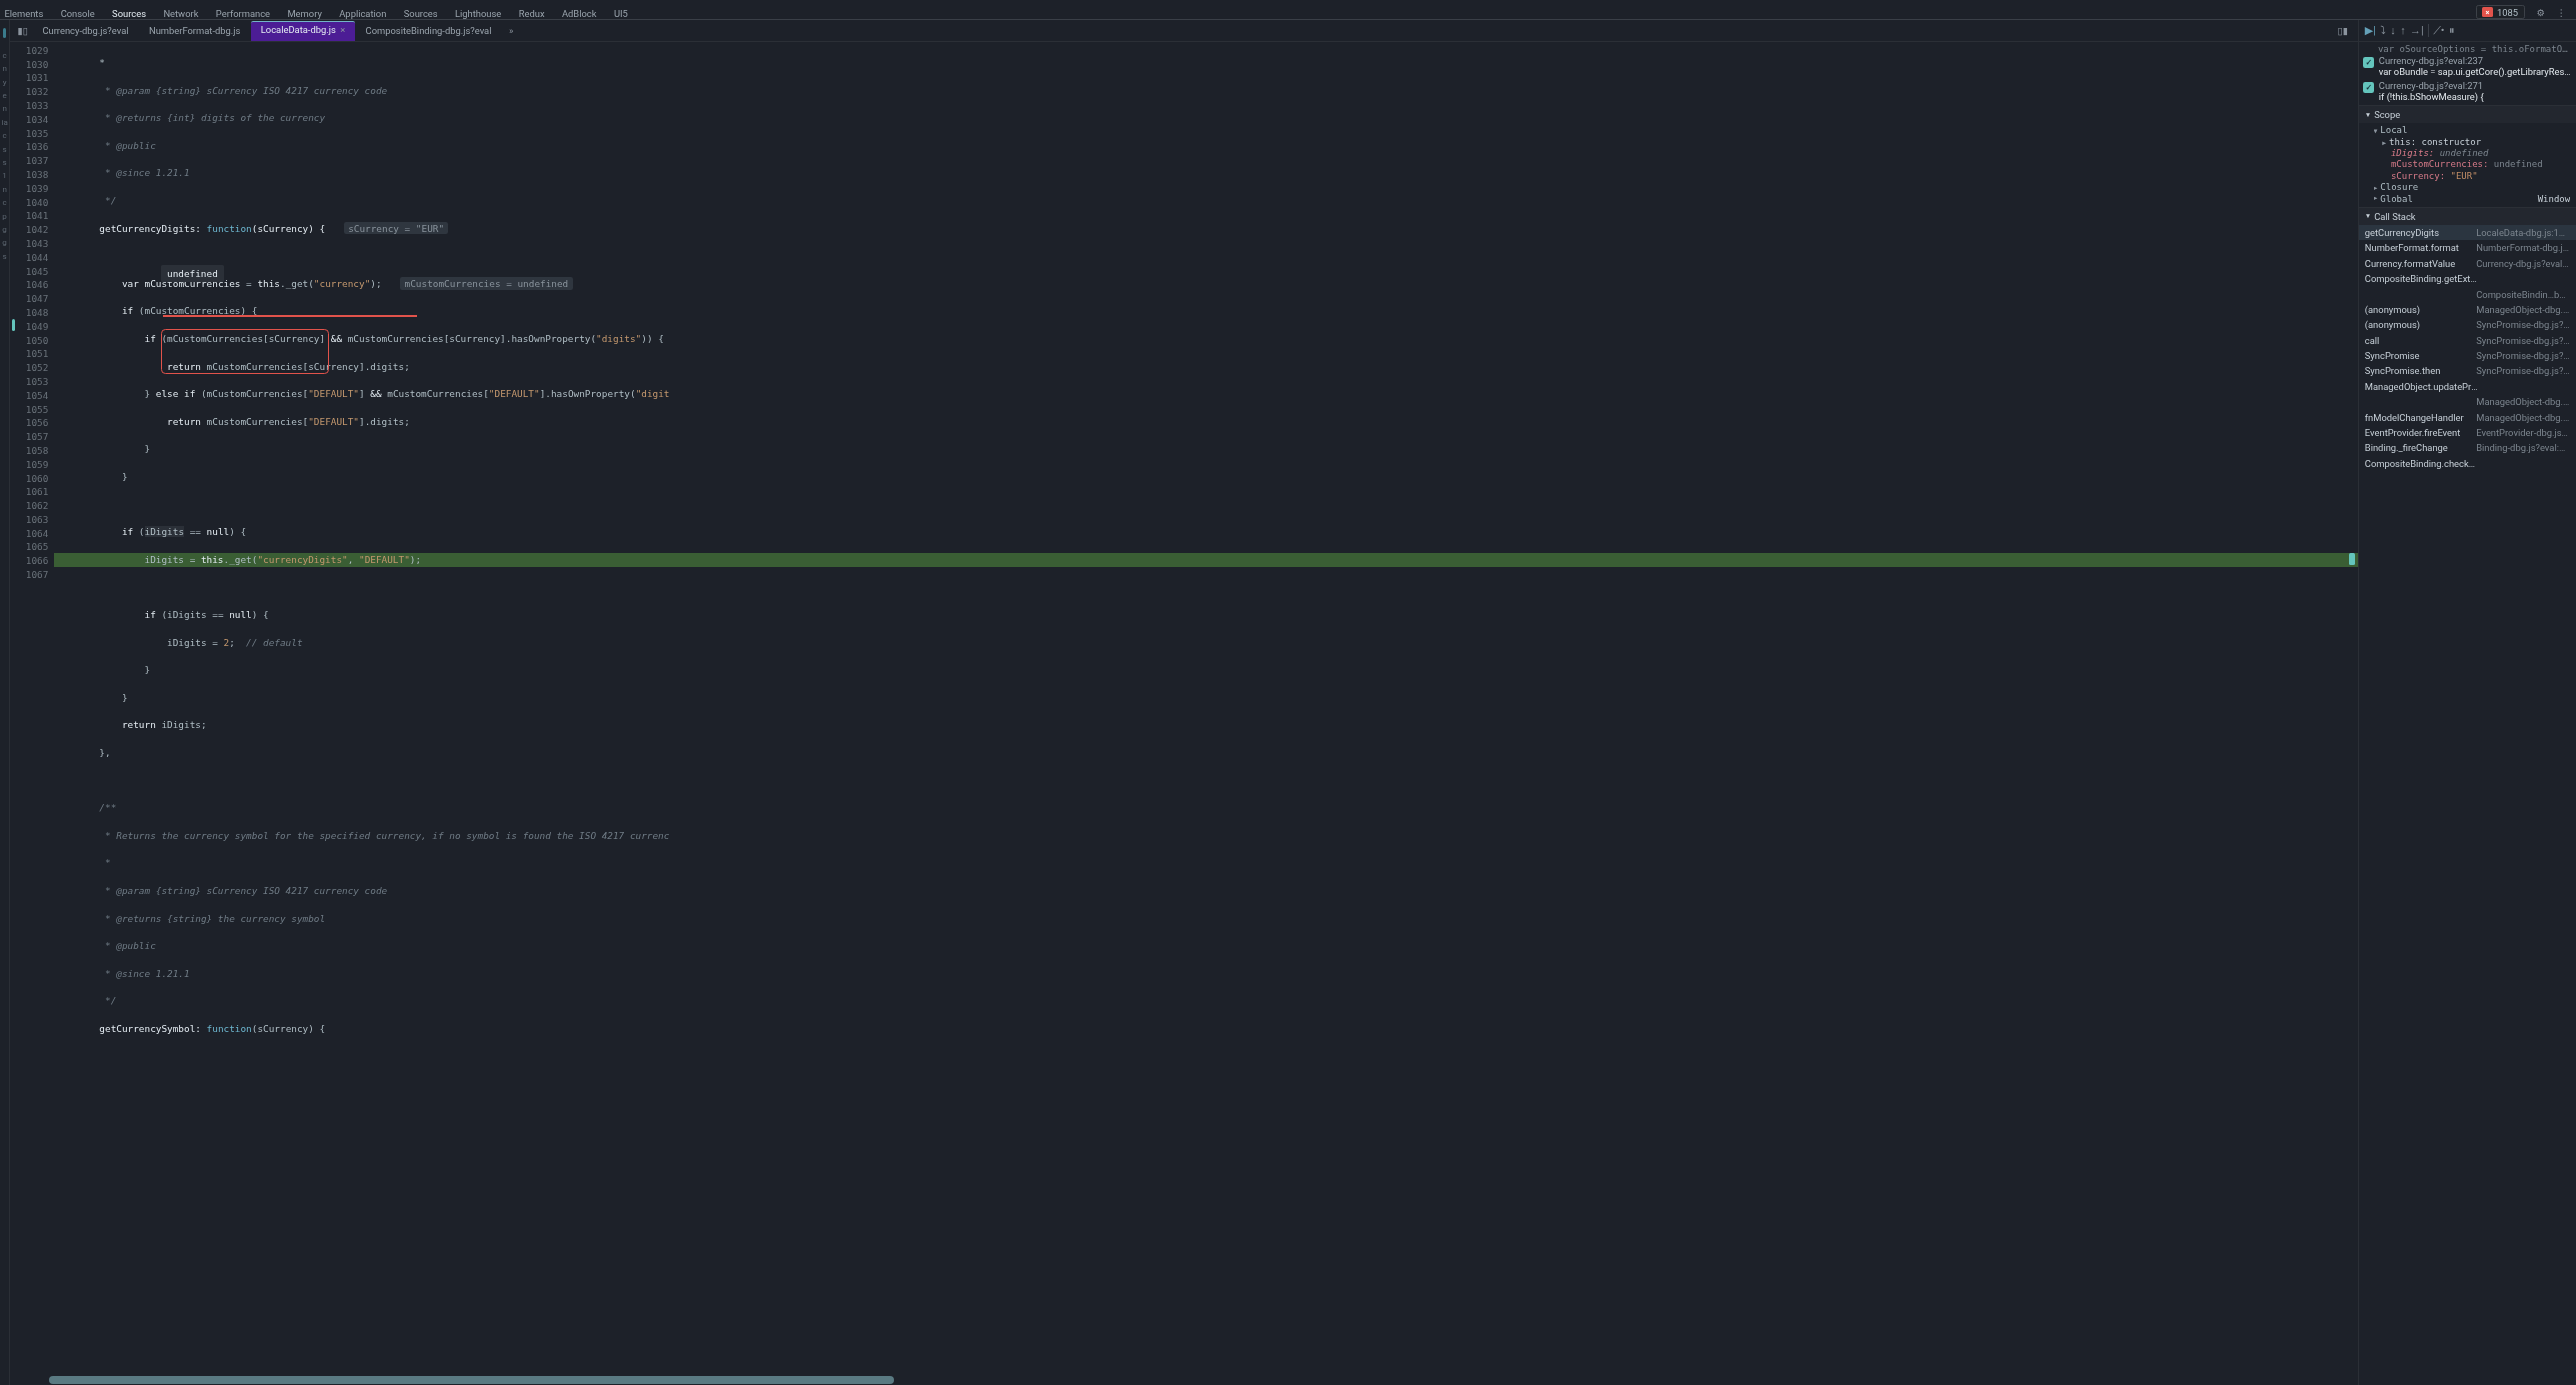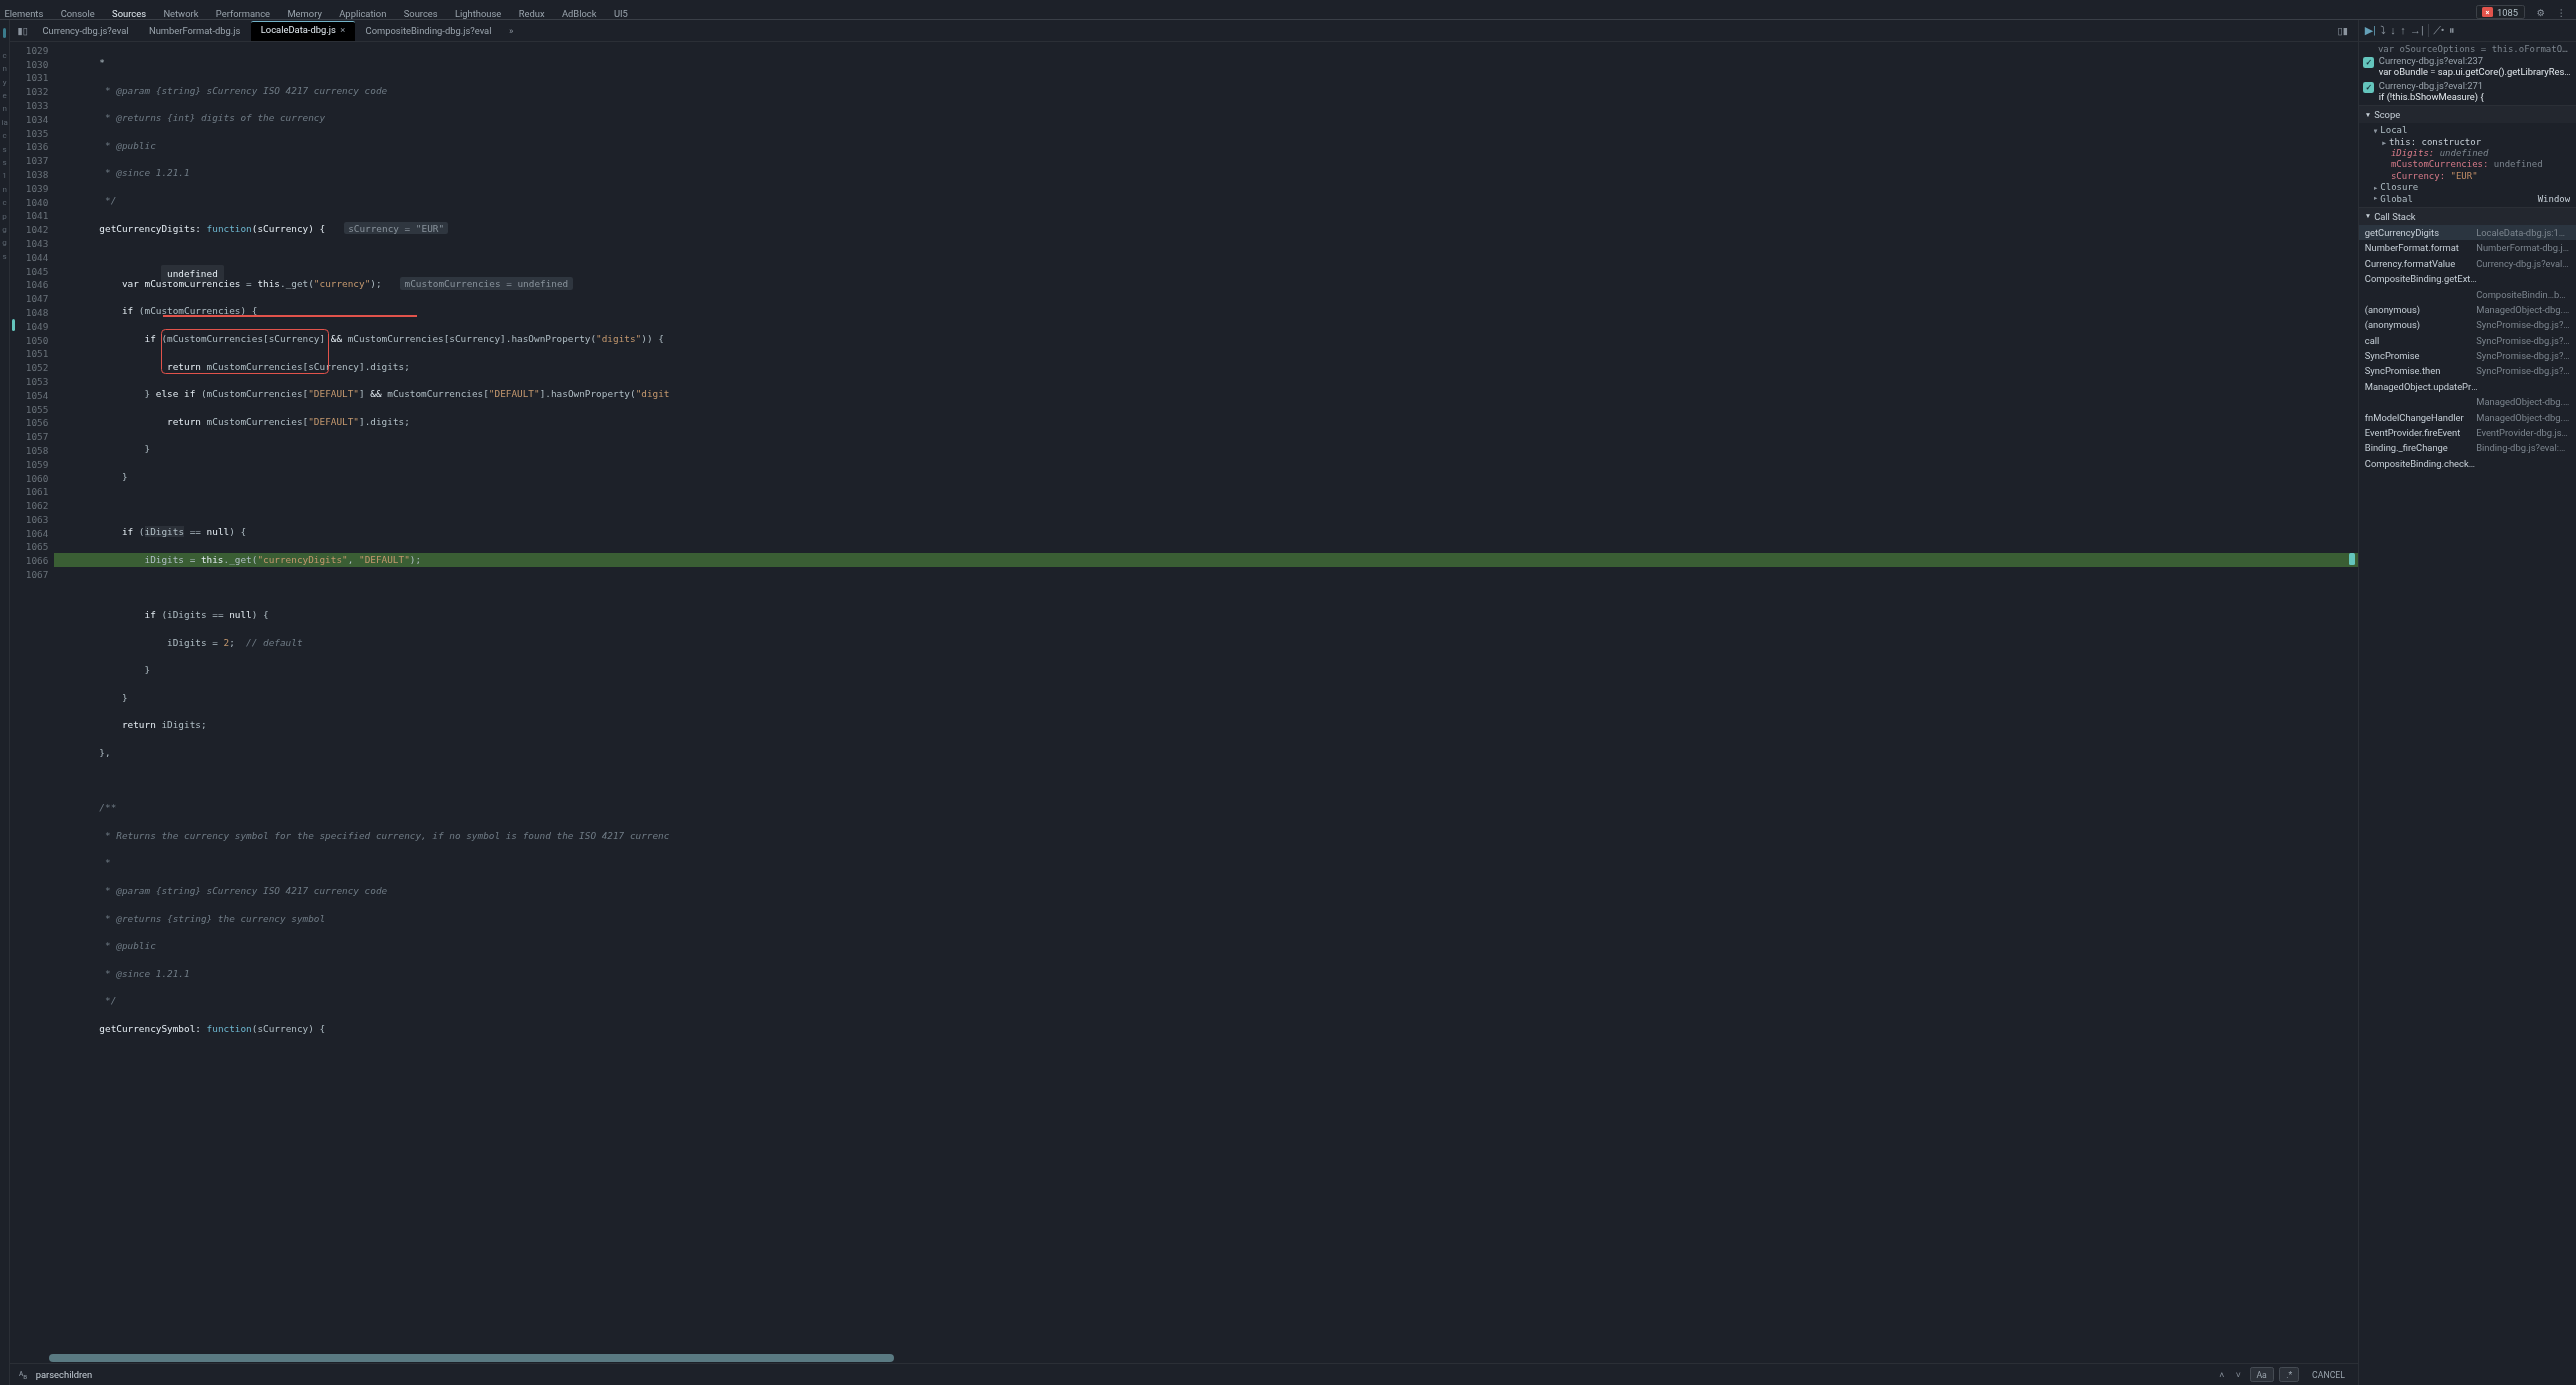--- a/index.html
+++ b/index.html
@@ -13,21 +13,21 @@
 .err-x { background:#e2534b; color:#fff; font-size:7.3px; font-weight:bold; width:10.2px; height:10.2px; display:flex; align-items:center; justify-content:center; border-radius:1.5px; }
 .gear { color:#8b949e; }
 .dots-v { color:#8b949e; }
 .body { display:flex; flex:1; min-height:0; }
 .sliver { width:10.2px; background:#1d2129; border-right:0.7px solid #2b2f36; display:flex; flex-direction:column; padding-top:7.3px; gap:4.4px; color:#5c6670; font-size:8px; align-items:center; overflow:hidden; }
 .sliver .bar { width:3.6px; height:10.2px; background:#3a7b8c; border-radius:2.2px; margin-bottom:8.7px; }
 .left { flex:1; display:flex; flex-direction:column; min-width:0; }
 .file-tabs { display:flex; align-items:center; background:#1d2129; border-bottom:0.7px solid #2b2f36; height:22px; padding:0 2.9px; }
 .ft-icon { color:#8b949e; padding:0 4.4px; }
 .file-tab { padding:4.4px 10.2px; color:#9aa4ad; cursor:pointer; font-size:9.4px; white-space:nowrap; display:flex; align-items:center; gap:4.4px; }
-.file-tab.active { background:#000000; color:#e4ecf2; border-top:1.5px solid #73b3c8; padding-top:1px; border-radius:2.2px 2.2px 0 0; }
+.file-tab.active { background:#4c1d95; color:#e4ecf2; border-top:1.5px solid #73b3c8; padding-top:1px; border-radius:2.2px 2.2px 0 0; }
 .file-tab .x { color:#8b949e; font-size:9.4px; }
 .ft-more { color:#8b949e; padding:0 7.3px; }
 .ft-right { margin-left:auto; padding:0 7.3px; color:#8b949e; }
 .editor { flex:1; display:flex; overflow:hidden; background:#1d2129; position:relative; }
 .gutter { width:44px; background:#1d2129; text-align:right; padding:1.5px 5.8px 1.5px 0; color:#697179; font-family: "SF Mono", Menlo, Consolas, monospace; font-size:9.4px; line-height:13.8px; position:relative; }
 .gutter .bp { position:absolute; left:1.5px; width:3.6px; height:11.6px; background:#64c5bd; border-radius:2.2px; }
 .code { flex:1; font-family:"SF Mono", Menlo, Consolas, monospace; font-size:9.4px; line-height:13.8px; white-space:pre; overflow:hidden; position:relative; }
 .ln { height:13.8px; position:relative; }
 .exec-line { background:#3a5e34; }
 .exec-marker { position:absolute; right:2.9px; top:0.7px; width:5.8px; height:11.6px; background:#64c5bd; border-radius:1.5px; }
@@ -222,30 +222,20 @@
           <div class="tooltip-undef">undefined</div>
           <div class="underline-red"></div>
           <div class="red-box"></div>
         </div>
       </div>
 
       <div class="hscroll">
           <div class="thumb"></div>
         </div>
 
-      <div class="search-bar">
-        <span class="sb-icon">ᴀ<sub>ʙ</sub></span>
-        <span class="sb-text">parsechildren</span>
-        <span class="sb-spacer"></span>
-        <span class="sb-icon">˄</span>
-        <span class="sb-icon">˅</span>
-        <span class="sb-btn">Aa</span>
-        <span class="sb-btn">.*</span>
-        <span class="sb-cancel">CANCEL</span>
-      </div>
     </div>
 
     <div class="right">
       <div class="dbg-tools">
         <span style="color:#64a0b8;">▶|</span>
         <span>⤵</span>
         <span>↓</span>
         <span>↑</span>
         <span>→|</span>
         <span class="dbg-sep"></span>

